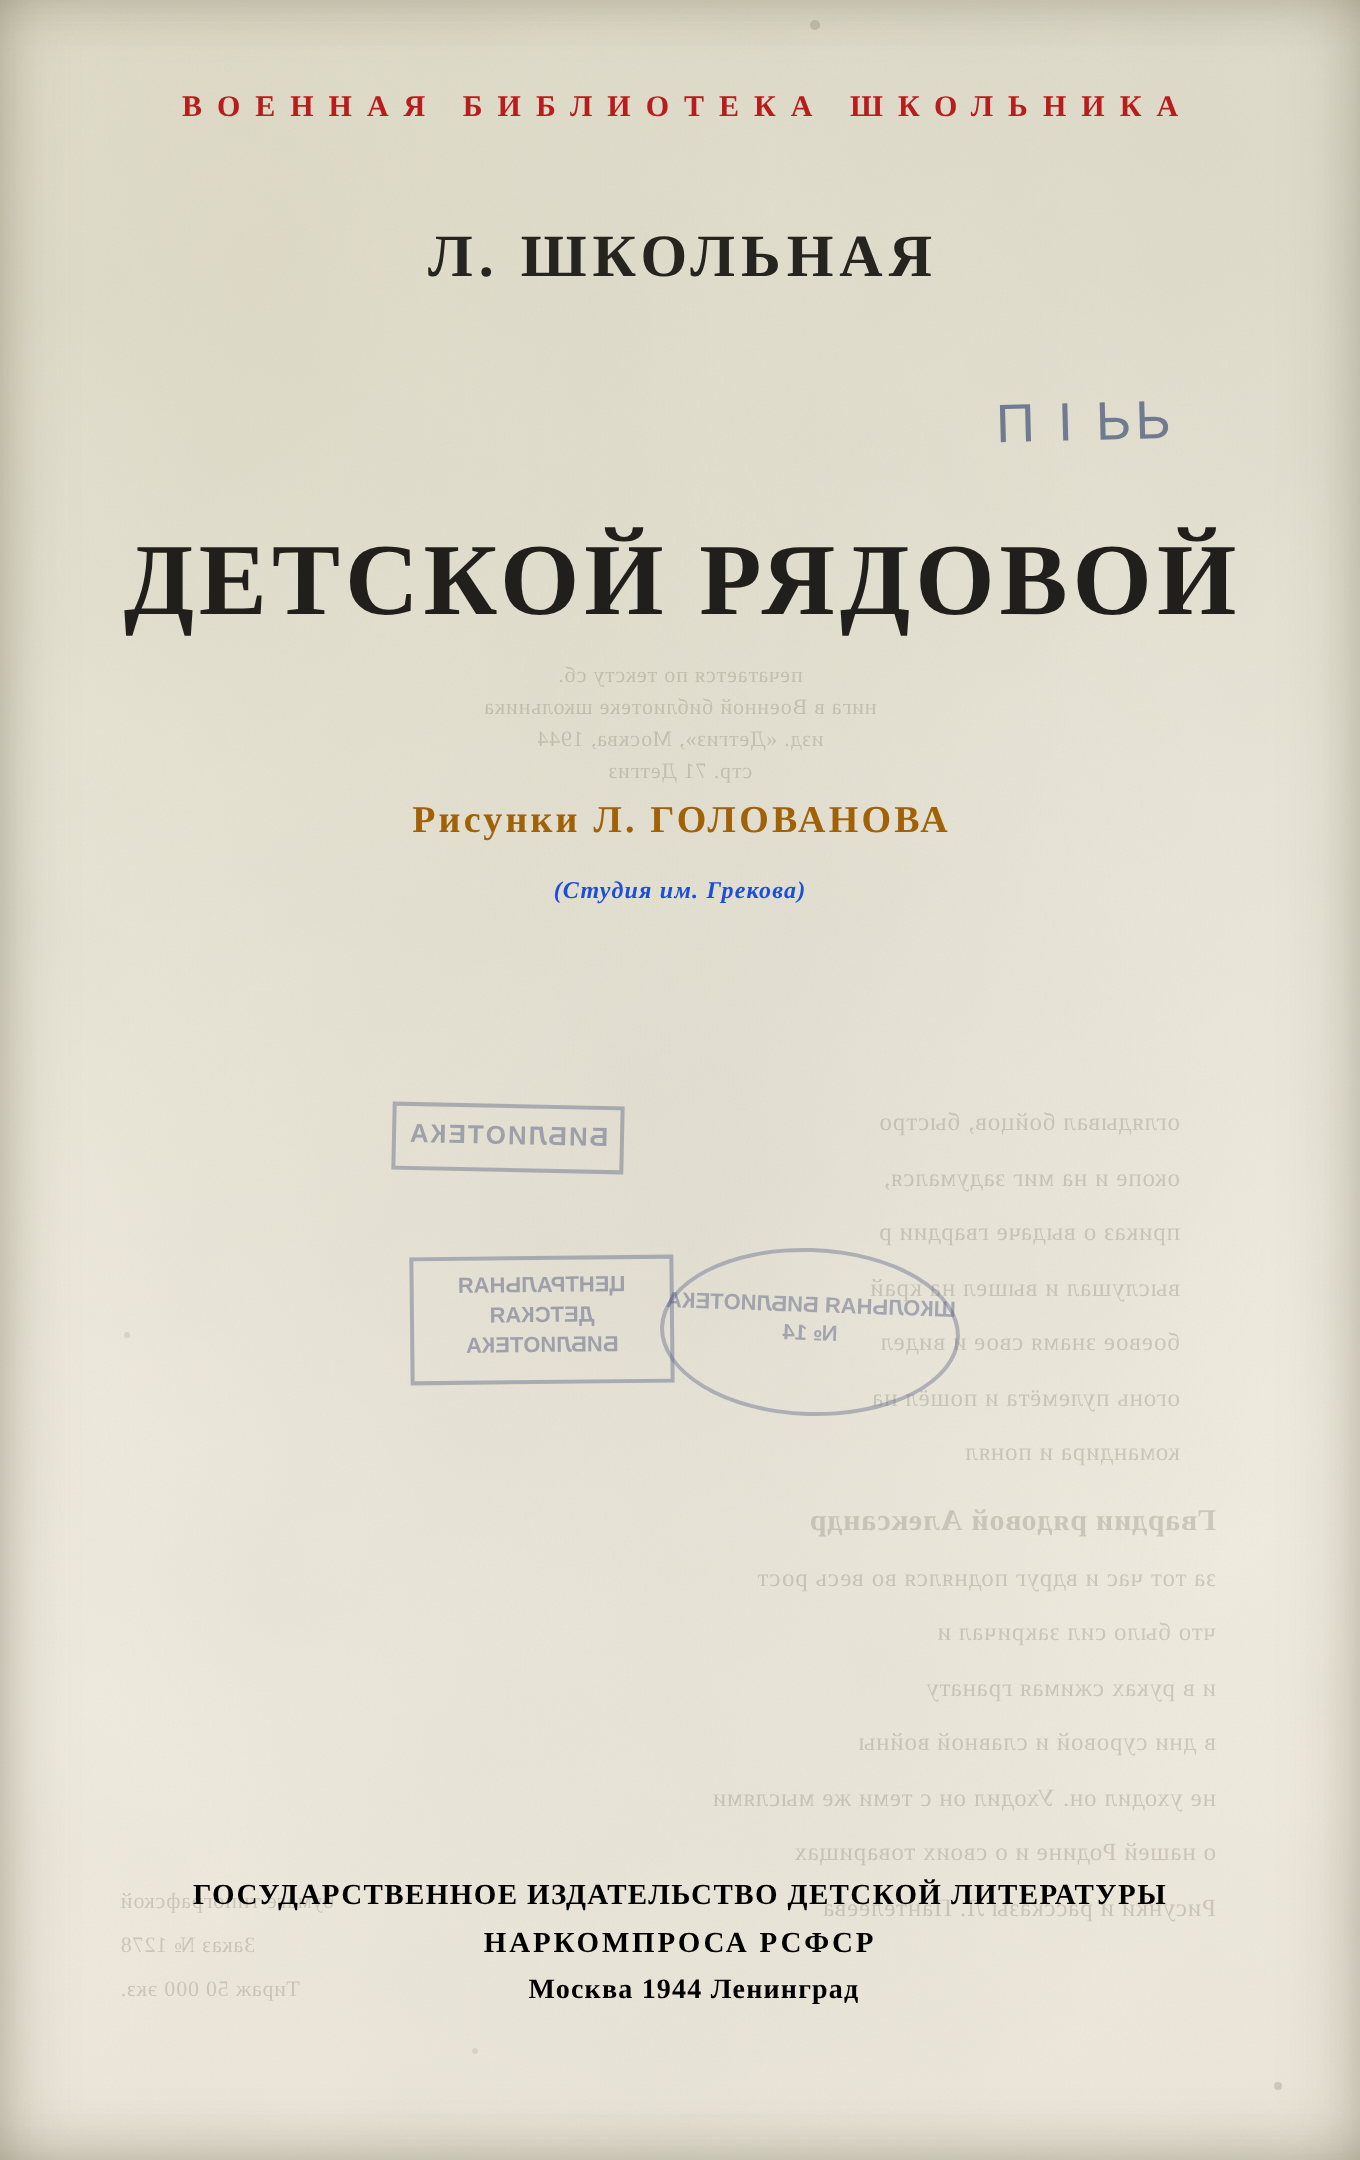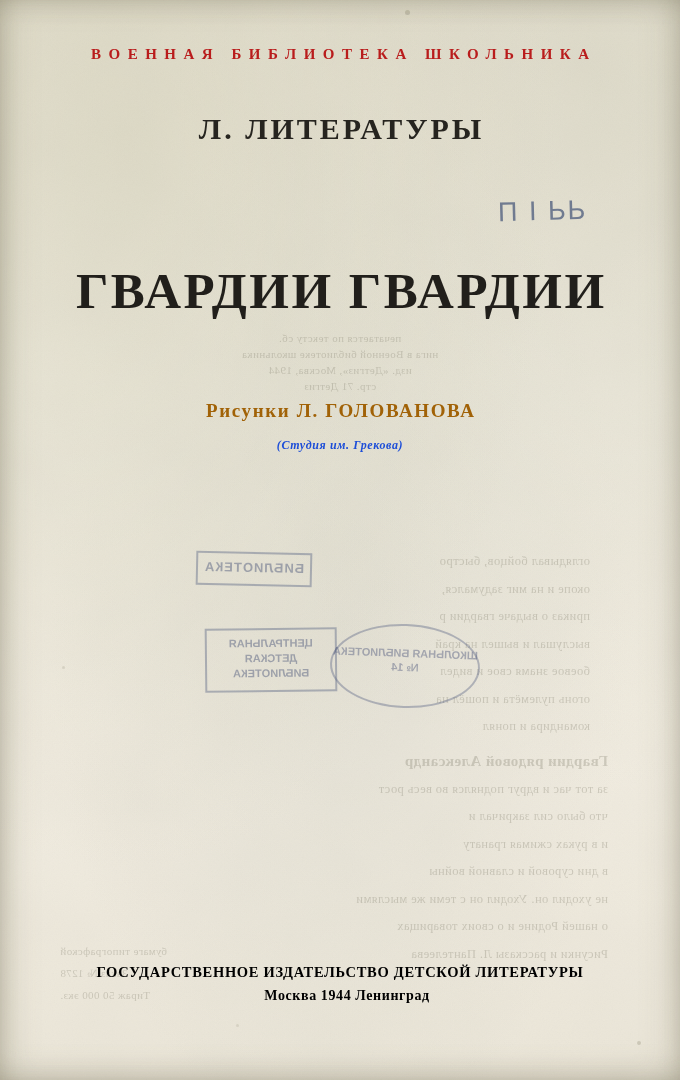--- a/index.html
+++ b/index.html
@@ -312,27 +312,28 @@
     <div class="line">Заказ № 1278</div>
     <div class="line">Тираж 50 000 экз.</div>
   </div>
 
   <div class="st-stamp st-stamp-1">БИБЛИОТЕКА</div>
   <div class="st-stamp st-stamp-2">ЦЕНТРАЛЬНАЯ ДЕТСКАЯ БИБЛИОТЕКА</div>
   <div class="st-oval">ШКОЛЬНАЯ БИБЛИОТЕКА № 14</div>
 
   <div class="content">
     <div class="series">ВОЕННАЯ БИБЛИОТЕКА ШКОЛЬНИКА</div>
-    <div class="author">Л. ЛИТЕРАТУРЫ</div>
-    <div class="title">ГВАРДИИ ГВАРДИИ</div>
+    <div class="author">Л. ШКОЛЬНАЯ</div>
+    <div class="title">ДЕТСКОЙ РЯДОВОЙ</div>
     <div class="illustrator">Рисунки Л. ГОЛОВАНОВА</div>
     <div class="studio">(Студия им. Грекова)</div>
 
     <div class="imprint">
       <div class="l1">ГОСУДАРСТВЕННОЕ ИЗДАТЕЛЬСТВО ДЕТСКОЙ ЛИТЕРАТУРЫ</div>
+      <div class="l2">НАРКОМПРОСА РСФСР</div>
       <div class="l3">Москва 1944 Ленинград</div>
     </div>
   </div>
 
   <div class="shelfmark">П I ЬЬ</div>
 
   <div class="speck" style="left:405px; top:10px; width:5px; height:5px; opacity:.55;"></div>
   <div class="speck" style="left:637px; top:1041px; width:4px; height:4px; opacity:.5;"></div>
   <div class="speck" style="left:62px; top:666px; width:3px; height:3px; opacity:.35;"></div>
   <div class="speck" style="left:236px; top:1024px; width:3px; height:3px; opacity:.3;"></div>

